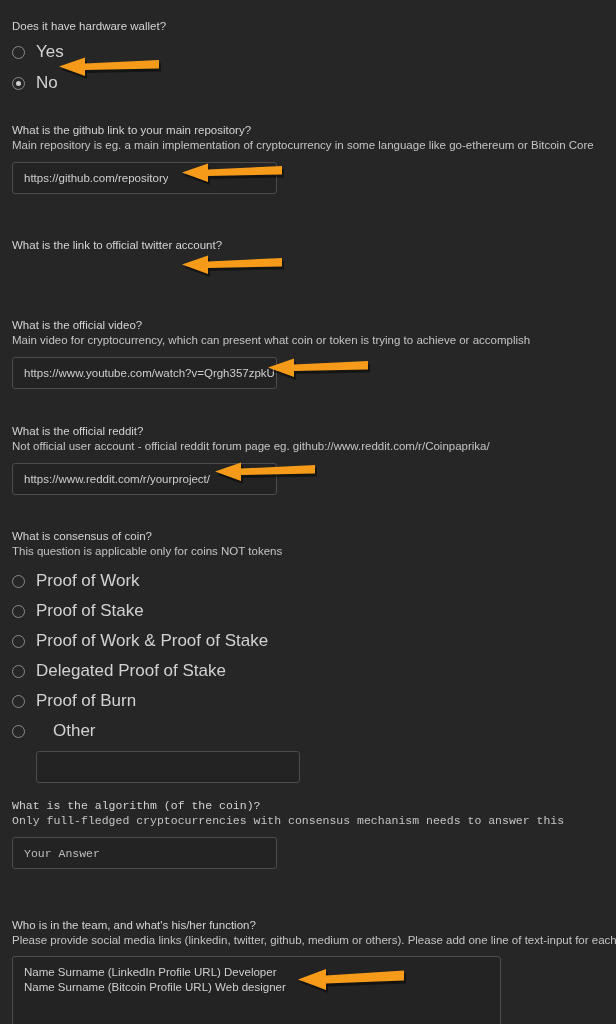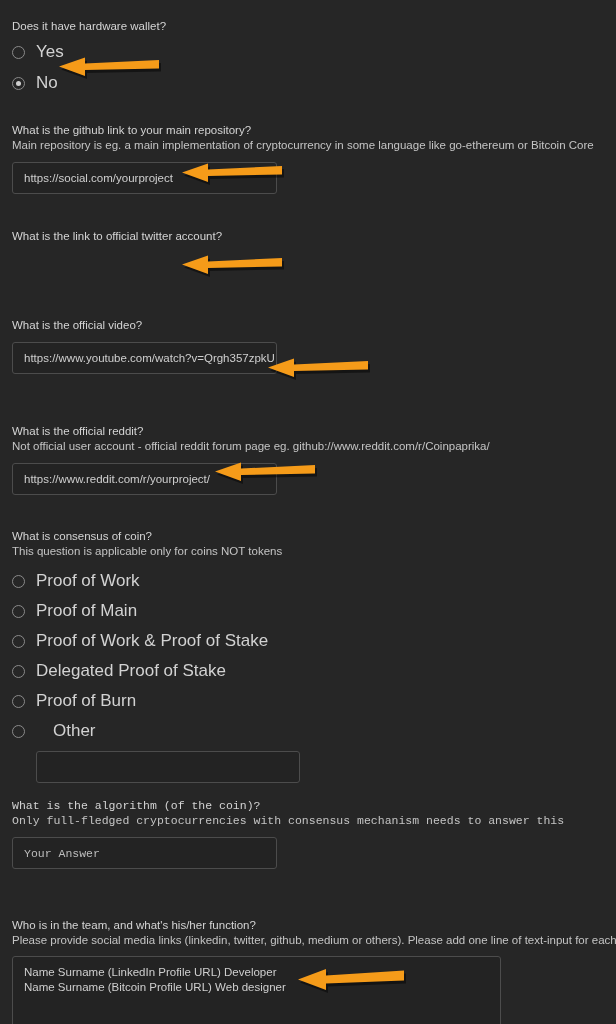--- a/index.html
+++ b/index.html
@@ -138,31 +138,32 @@
       <span class="radio-mark checked"></span>
       <span class="radio-label">No</span>
     </div>
   </div>
 
   <div class="q-block" style="top:123px;">
     <div class="q-title">What is the github link to your main repository?</div>
     <div class="q-sub">Main repository is eg. a main implementation of cryptocurrency in some language like go-ethereum or Bitcoin Core</div>
     <div style="height:9px"></div>
     <div class="field" style="width:265px;">
-      <span class="field-value">https://social.com/yourproject</span>
-    </div>
-  </div>
-
-  <div class="q-block" style="top:229px;">
+      <span class="field-value">https://github.com/repository</span>
+    </div>
+  </div>
+
+  <div class="q-block" style="top:238px;">
     <div class="q-title">What is the link to official twitter account?</div>
     <div style="height:9px"></div>
   </div>
 
   <div class="q-block" style="top:318px;">
     <div class="q-title">What is the official video?</div>
+    <div class="q-sub">Main video for cryptocurrency, which can present what coin or token is trying to achieve or accomplish</div>
     <div style="height:9px"></div>
     <div class="field" style="width:265px;">
       <span class="field-value">https://www.youtube.com/watch?v=Qrgh357zpkU</span>
     </div>
   </div>
 
   <div class="q-block" style="top:424px;">
     <div class="q-title">What is the official reddit?</div>
     <div class="q-sub">Not official user account - official reddit forum page eg. github://www.reddit.com/r/Coinpaprika/</div>
     <div style="height:9px"></div>
@@ -176,21 +177,21 @@
     <div class="q-sub">This question is applicable only for coins NOT tokens</div>
     <div style="height:11px"></div>
 
     <div class="radio-row">
       <span class="radio-mark"></span>
       <span class="radio-label">Proof of Work</span>
     </div>
     <div style="height:8px"></div>
     <div class="radio-row">
       <span class="radio-mark"></span>
-      <span class="radio-label">Proof of Main</span>
+      <span class="radio-label">Proof of Stake</span>
     </div>
     <div style="height:8px"></div>
     <div class="radio-row">
       <span class="radio-mark"></span>
       <span class="radio-label">Proof of Work &amp; Proof of Stake</span>
     </div>
     <div style="height:8px"></div>
     <div class="radio-row">
       <span class="radio-mark"></span>
       <span class="radio-label">Delegated Proof of Stake</span>

